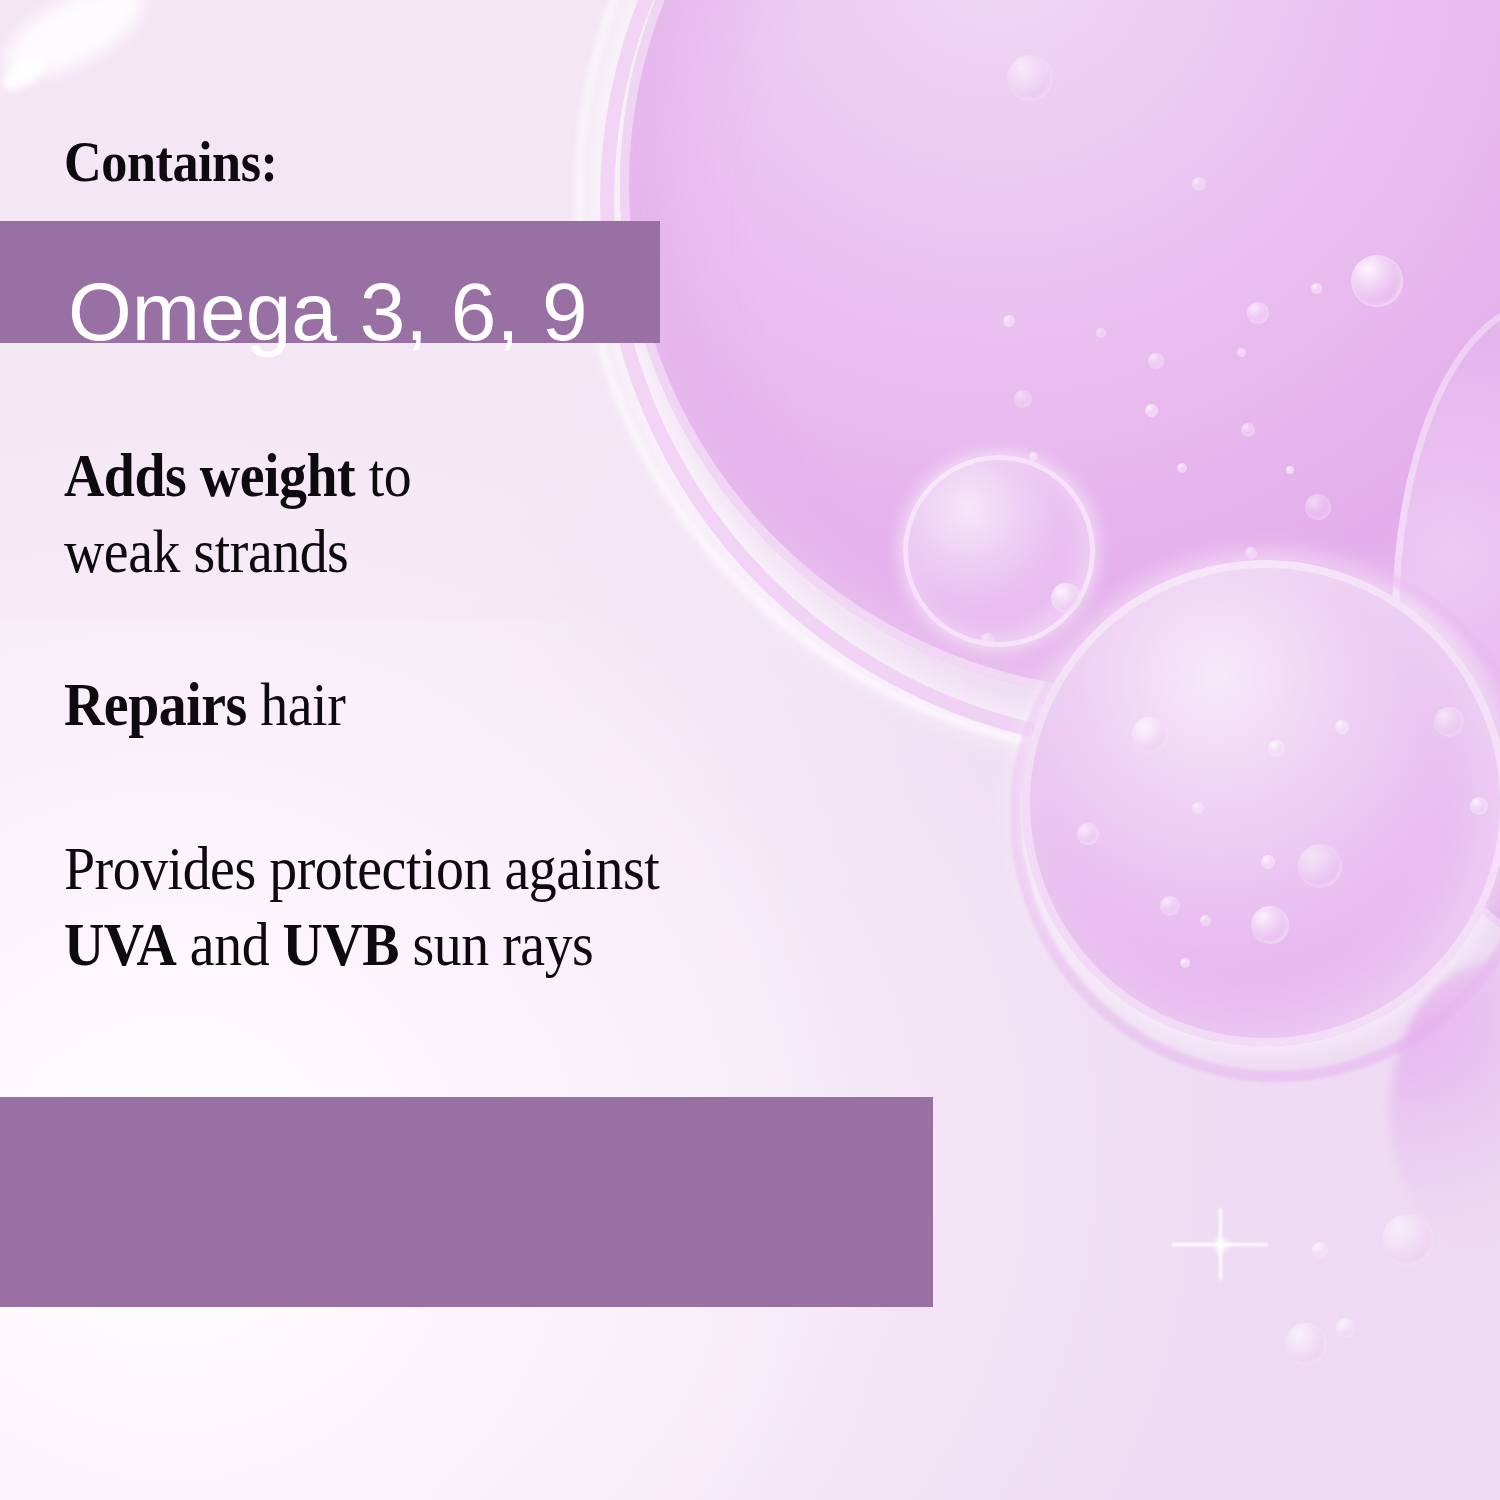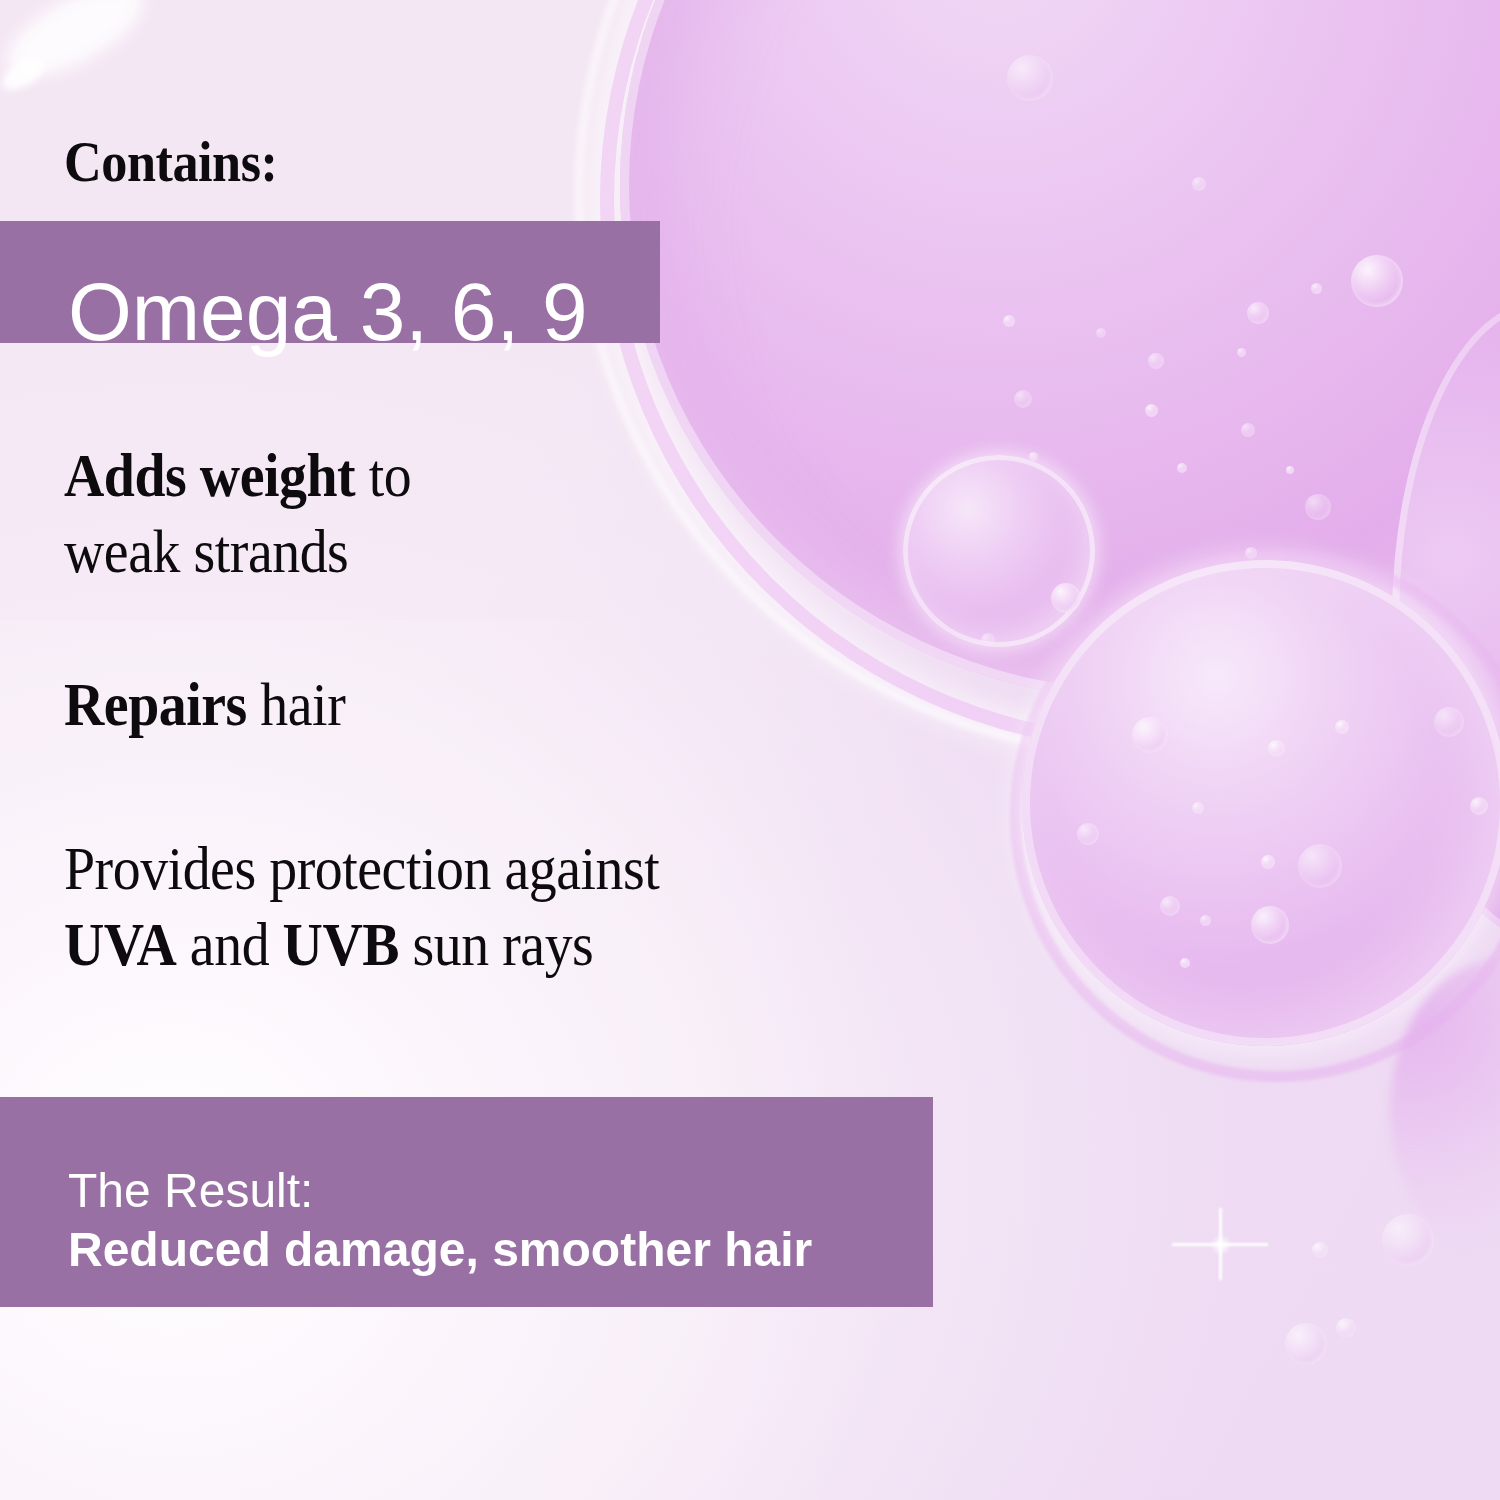--- a/index.html
+++ b/index.html
@@ -306,17 +306,15 @@
     <div id="omega-text">Omega 3, 6, 9</div>
 
     <div class="benefit" id="benefit-1"><b>Adds weight</b><span> to
 weak strands</span></div>
 
     <div class="benefit" id="benefit-2"><b>Repairs</b><span> hair</span></div>
 
     <div class="benefit" id="benefit-3"><span>Provides protection against</span><br><b>UVA</b><span> and </span><b>UVB</b><span> sun rays</span></div>
 
     <div id="result-box"></div>
-    <div id="result-label">The Result:</div>
-    <div id="result-value">Reduced damage, smoother hair</div>
 
   </div>
 </div>
 
 </body></html>

